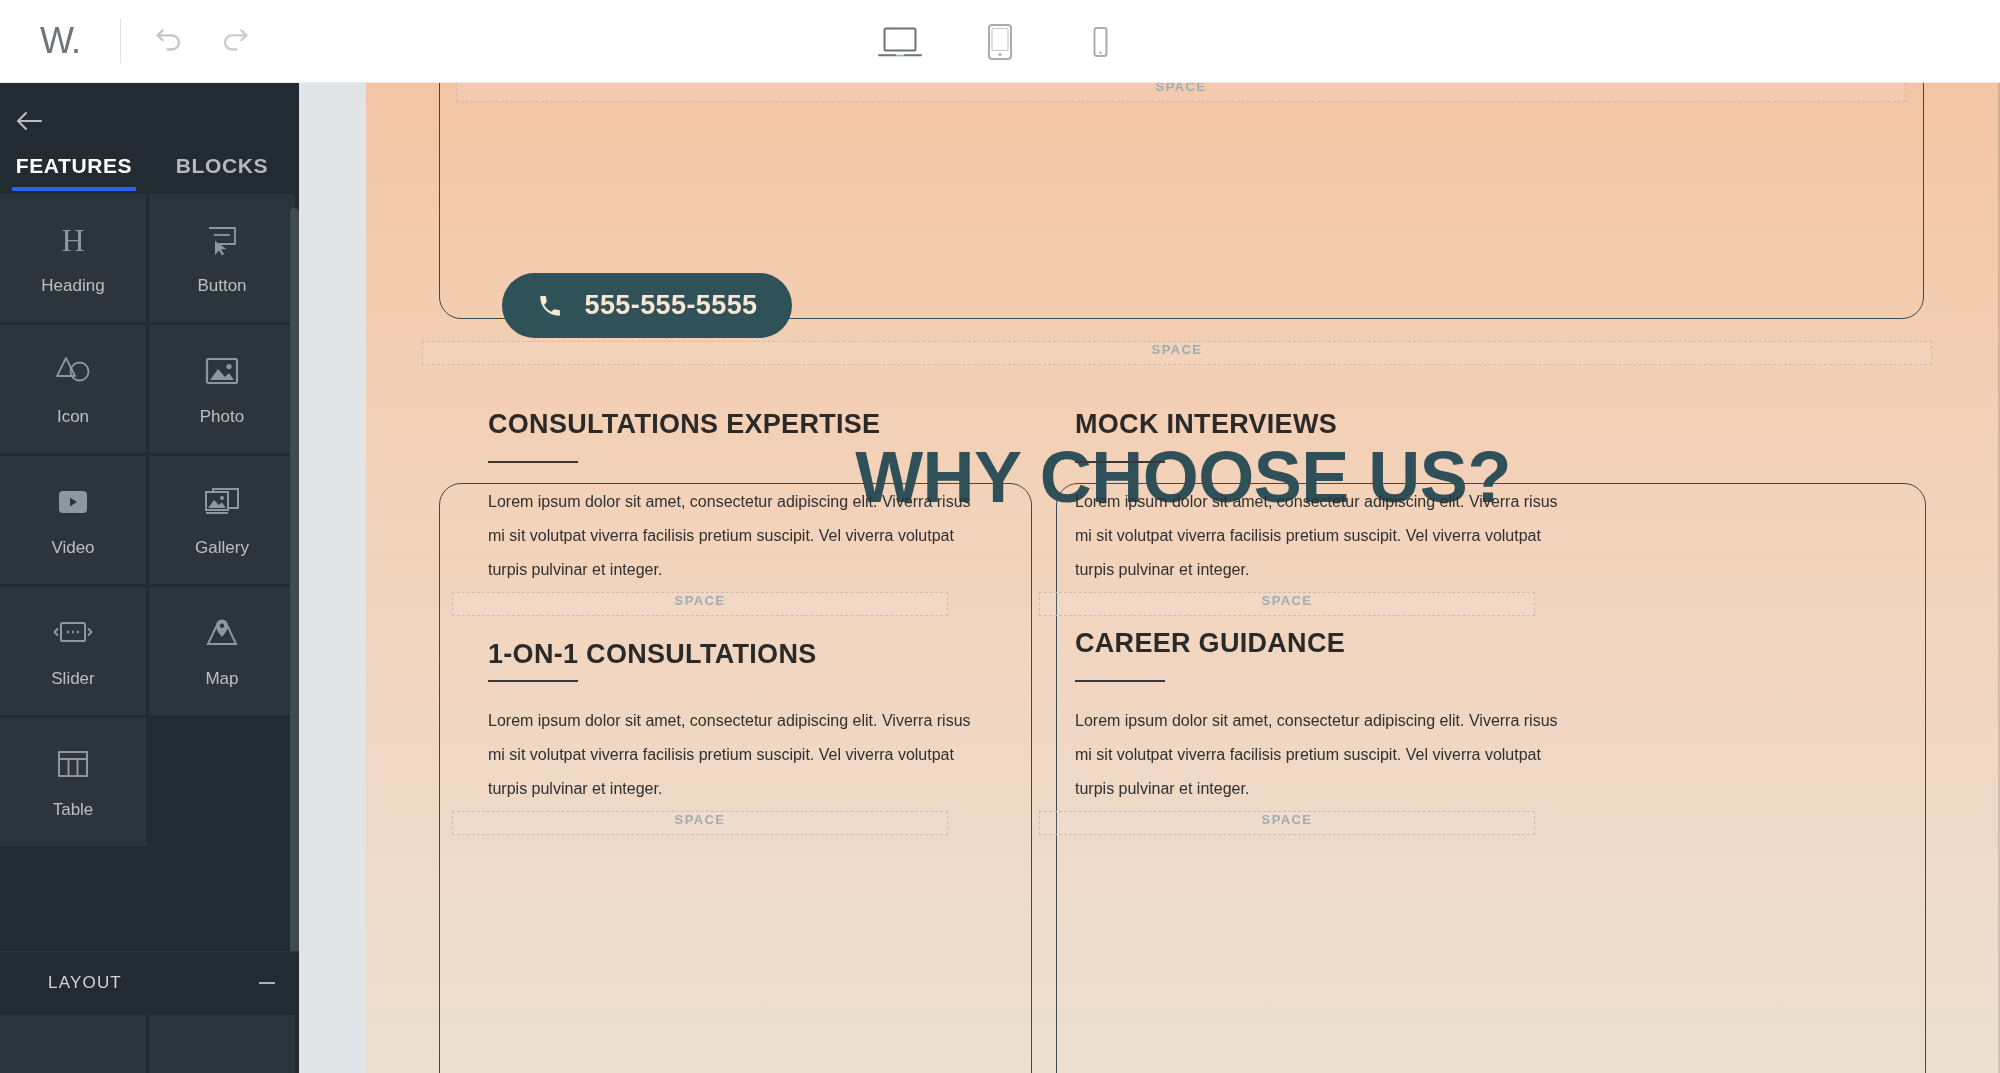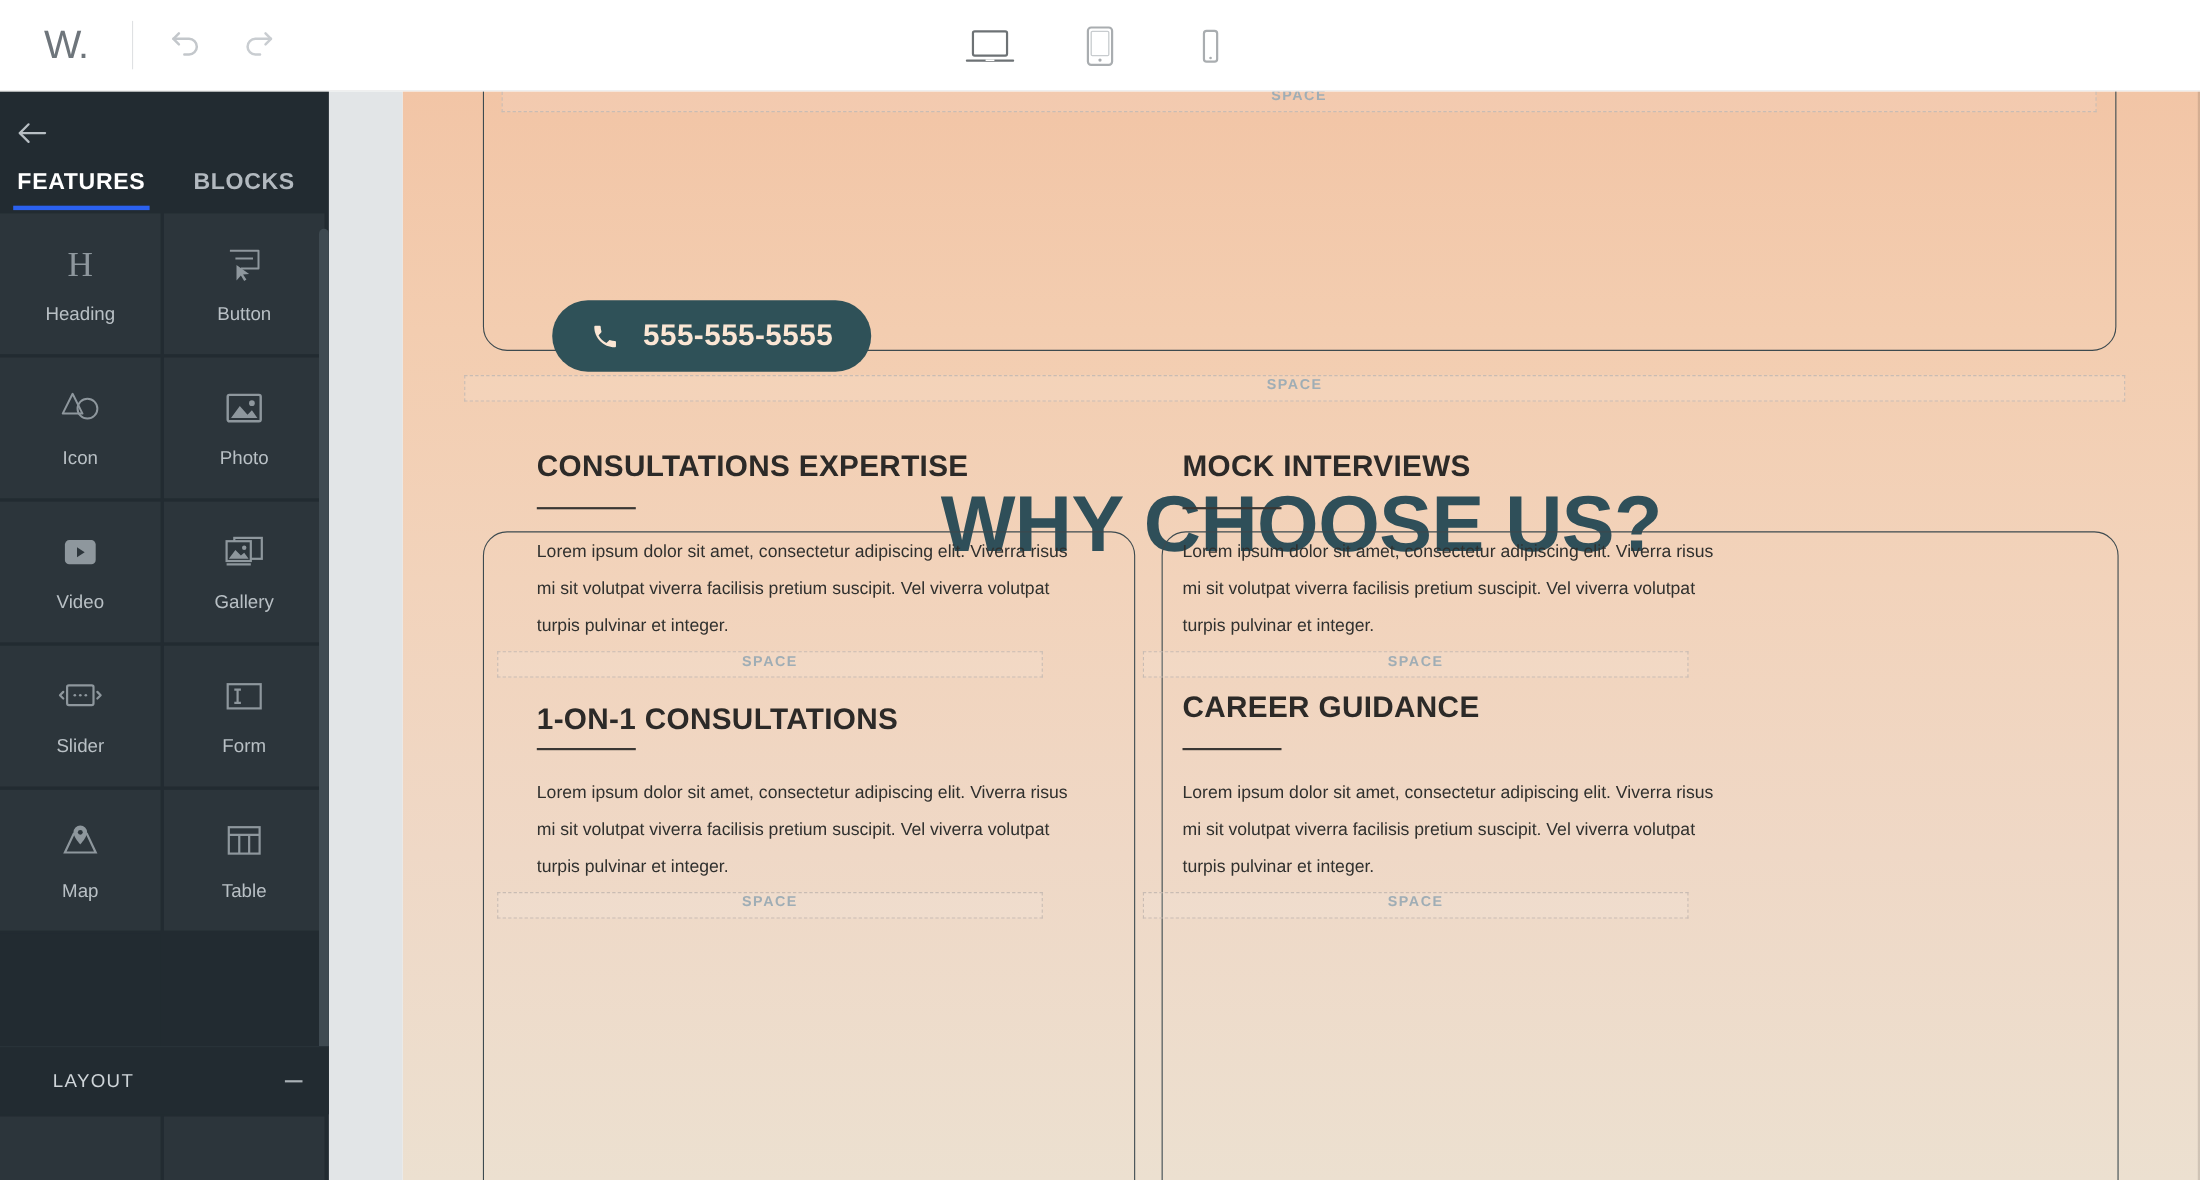--- a/index.html
+++ b/index.html
@@ -332,31 +332,20 @@
           <polyline points="4.5 10 1.5 13 4.5 16" fill="none"></polyline>
           <polyline points="35.5 10 38.5 13 35.5 16" fill="none"></polyline>
           <circle cx="15" cy="13" r="1.2" fill="#8e979d" stroke="none"></circle>
           <circle cx="20" cy="13" r="1.2" fill="#8e979d" stroke="none"></circle>
           <circle cx="25" cy="13" r="1.2" fill="#8e979d" stroke="none"></circle>
         </svg>
       </div>
       <div class="lbl">Slider</div>
     </div>
 
-    <div class="cell">
-      <div class="glyph">
-        <svg width="34" height="26" viewBox="0 0 34 26" fill="none" stroke="#8e979d" stroke-width="2">
-          <rect x="2" y="2" width="30" height="22"></rect>
-          <line x1="11" y1="7" x2="11" y2="19"></line>
-          <line x1="8" y1="7" x2="14" y2="7"></line>
-          <line x1="8" y1="19" x2="14" y2="19"></line>
-        </svg>
-      </div>
-      <div class="lbl">Form</div>
-    </div>
 
     <div class="cell">
       <div class="glyph">
         <svg width="34" height="30" viewBox="0 0 34 30" fill="none">
           <path d="M3 26 L11 9 L23 9 L31 26 Z" stroke="#8e979d" stroke-width="2" fill="none"></path>
           <path d="M17 1.5 a6.2 6.2 0 0 0-6.2 6.2 c0 4.6 6.2 11 6.2 11 s6.2-6.4 6.2-11 A6.2 6.2 0 0 0 17 1.5z" fill="#8e979d"></path>
           <circle cx="17" cy="7.7" r="2.2" fill="#2c353b"></circle>
         </svg>
       </div>
       <div class="lbl">Map</div>

